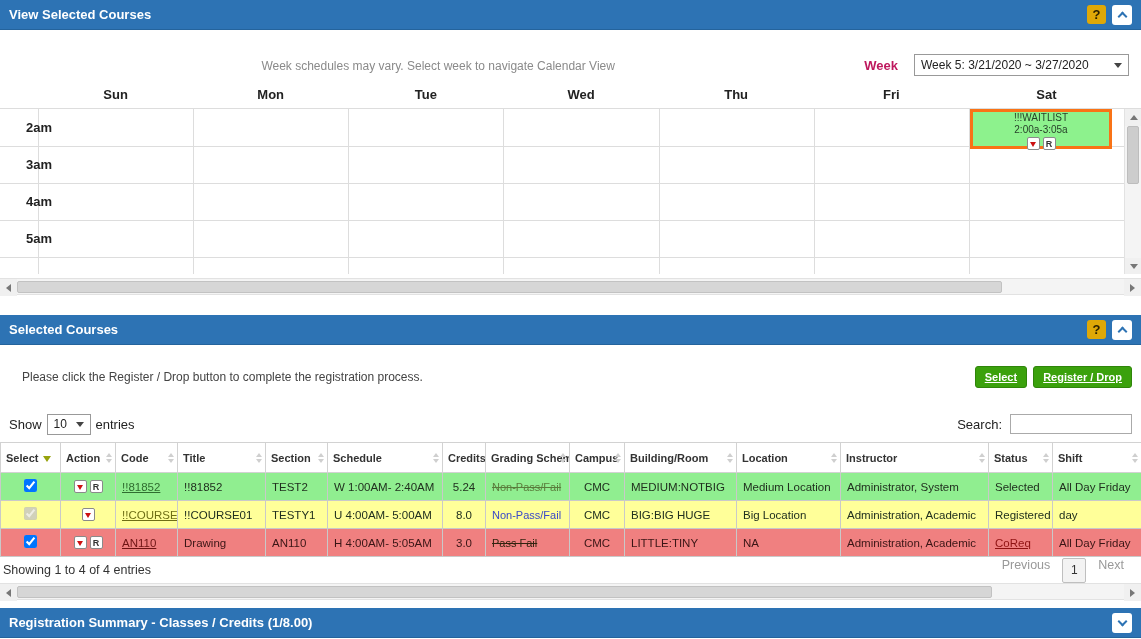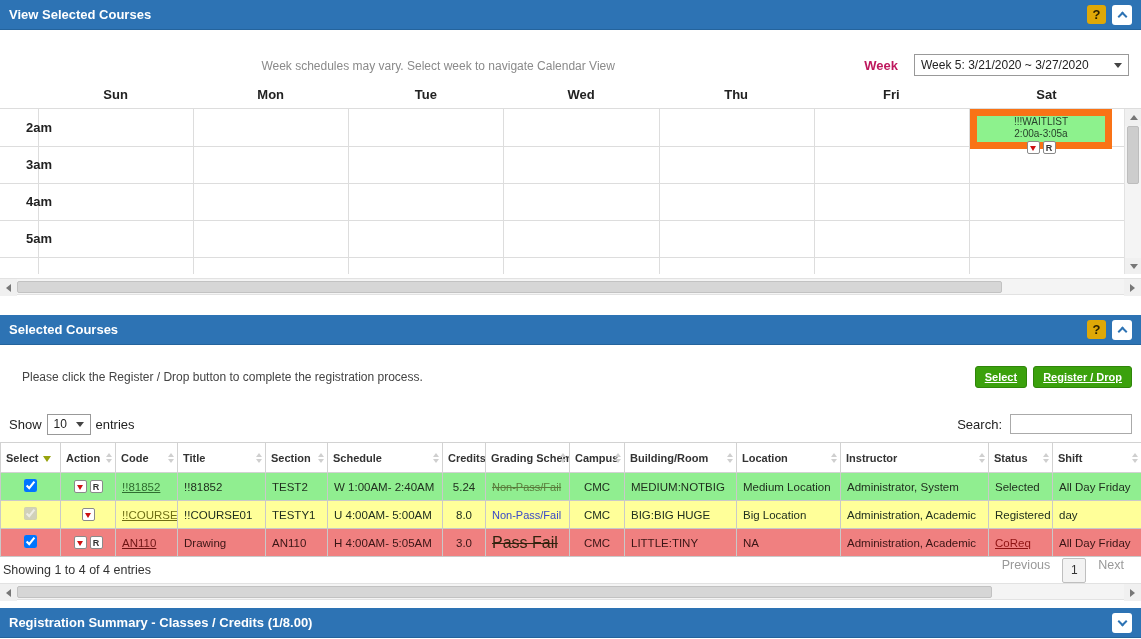--- a/index.html
+++ b/index.html
@@ -26,21 +26,21 @@
 
   
   .day-header{height:28px;display:flex;align-items:center}
   .dh-gutter{width:38px}
   .dh-col{flex:1;text-align:center;font-size:13px;font-weight:bold;color:#222}
   .dh-sb{width:17px}
   .cal-grid{position:relative;height:166px;border-top:1px solid #ddd;overflow:hidden}
   .hline{position:absolute;left:0;right:17px;height:1px;background:#ddd}
   .vline{position:absolute;top:0;bottom:0;width:1px;background:#ddd}
   .time-label{position:absolute;left:26px;font-size:13px;font-weight:bold;color:#222}
-  .cal-event{position:absolute;left:970px;top:0;width:142px;height:40px;background:#8df28d;border:7px solid #f97316;text-align:center;font-size:10px;color:#27402a;line-height:12px;cursor:pointer}
+  .cal-event{position:absolute;left:970px;top:0;width:142px;height:40px;background:#8df28d;border:3px solid #f97316;text-align:center;font-size:10px;color:#27402a;line-height:12px;cursor:pointer}
   .ev-icons{display:flex;justify-content:center;gap:3px;margin-top:1px}
   .icon-box{width:13px;height:13px;background:#fff;border:1px solid #8a8a8a;border-radius:2px;display:inline-flex;align-items:center;justify-content:center;position:relative;cursor:pointer}
   .icon-reg{font-size:9px;font-weight:bold;color:#333}
   .icon-drop::after{content:"";position:absolute;left:2px;bottom:2px;width:0;height:0;border-left:3px solid transparent;border-right:3px solid transparent;border-top:5px solid #cc1111}
 
   
   .vscroll{position:absolute;right:0;top:0;width:17px;height:166px;background:#f4f4f4;border-left:1px solid #e2e2e2}
   .sb-btn{width:17px;height:17px;background:#f0f0f0;display:flex;align-items:center;justify-content:center;cursor:pointer}
   .vscroll .sb-btn.bottom{position:absolute;bottom:0;left:0}
   .vscroll .thumb{position:absolute;top:17px;left:2px;width:12px;height:58px;background:#cdcdcd;border:1px solid #bdbdbd;border-radius:2px;cursor:pointer}
@@ -79,21 +79,21 @@
   .sorts{position:absolute;right:3px;top:50%;transform:translateY(-50%);display:flex;flex-direction:column;gap:2px}
   .s-up{width:0;height:0;border-left:3px solid transparent;border-right:3px solid transparent;border-bottom:4px solid #cfcfcf}
   .s-down{width:0;height:0;border-left:3px solid transparent;border-right:3px solid transparent;border-top:4px solid #cfcfcf}
   .sel-sort{display:inline-block;margin-left:5px;vertical-align:middle;width:0;height:0;border-left:4px solid transparent;border-right:4px solid transparent;border-top:6px solid #97a30d}
   a.code-link{text-decoration:underline;cursor:pointer}
   .row-green a.code-link{color:#2f6d2f}
   .row-yellow a.code-link{color:#6e6e15}
   .row-red a.code-link{color:#6e1414}
   .row-green .grad{color:#5a7d3c;text-decoration:line-through;font-size:11px}
   .row-yellow .grad{color:#3a49c8;font-size:11px}
-  .row-red .grad{color:#32230f;text-decoration:line-through;font-size:16px}
+  .row-red .grad{color:#32230f;text-decoration:line-through;font-size:11px}
   a.status-link{color:#8f1212;text-decoration:underline;cursor:pointer}
   .action-icons{display:flex;justify-content:center;gap:3px}
   input[type=checkbox]{cursor:pointer}
 
   
   .table-footer{display:flex;align-items:center;padding:0 3px;margin-top:0;height:26px}
   .summary{font-size:12.5px;color:#333}
   .pagination{margin-left:auto;display:flex;align-items:flex-start;gap:12px;padding-right:14px}
   .page-prev,.page-next{font-size:12.5px;color:#999;cursor:pointer}
   .page-num{min-width:24px;height:25px;border:1px solid #bfbfbf;background:#f3f3f3;display:flex;align-items:center;justify-content:center;font-size:12px;color:#333;border-radius:2px;cursor:pointer;padding:0 6px}

